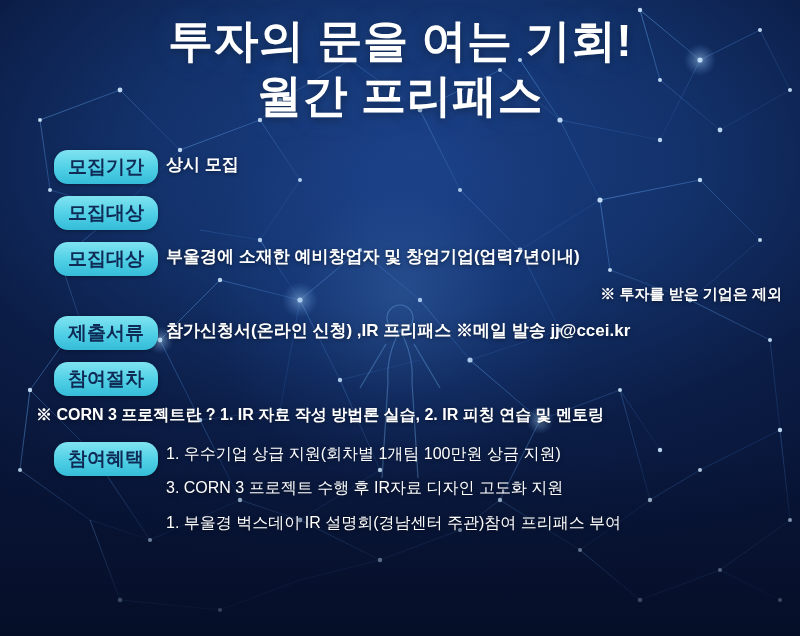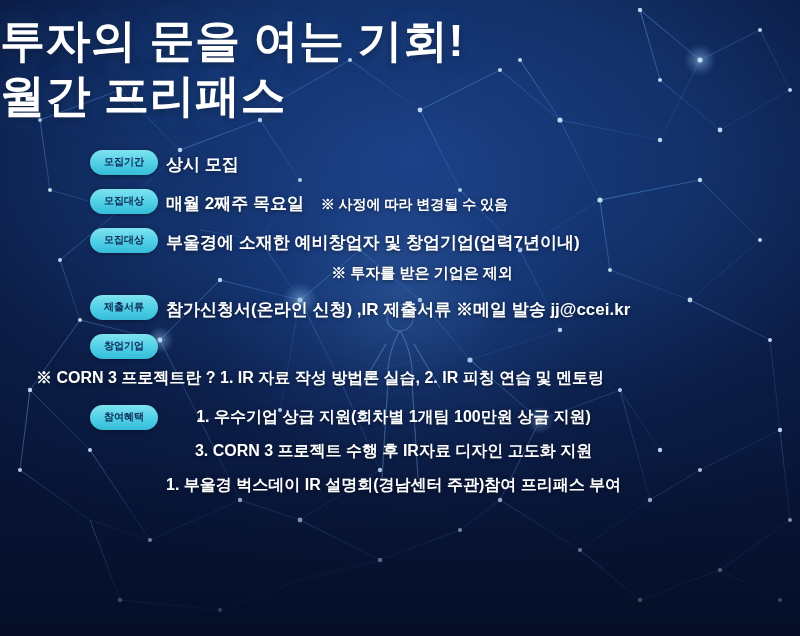--- a/index.html
+++ b/index.html
@@ -46,20 +46,21 @@
     right: 0;
     bottom: 0;
     height: 180px;
     background: linear-gradient(180deg, rgba(8,20,50,0) 0%, rgba(6,16,42,0.55) 60%, rgba(5,13,36,0.85) 100%);
     pointer-events: none;
   }
 
   
   .title-block {
     position: relative;
+    text-align: center;
     padding-top: 14px;
     z-index: 5;
   }
   .title-line {
     color: #ffffff;
     font-weight: bold;
     font-size: 45px;
     line-height: 1.22;
     letter-spacing: 0.5px;
     text-shadow: 0 2px 10px rgba(0,0,0,0.45), 0 0 22px rgba(60,130,220,0.35);
@@ -83,21 +84,21 @@
     width: 136px;
     display: flex;
     justify-content: flex-end;
     padding-right: 8px;
   }
   .pill {
     display: inline-block;
     background: linear-gradient(180deg, #7fe3f0 0%, #4fcfe6 55%, #35bcd8 100%);
     color: #0e2a55;
     font-weight: bold;
-    font-size: 10px;
+    font-size: 19px;
     line-height: 1;
     padding: 7px 14px 8px;
     border-radius: 14px;
     white-space: nowrap;
     box-shadow: 0 1px 4px rgba(0,0,0,0.35);
     font-family: Liberation Serif, serif;
   }
   .row-text {
     color: #ffffff;
     font-size: 17px;
@@ -107,45 +108,44 @@
     text-shadow: 0 1px 4px rgba(0,0,0,0.5);
   }
   .row-text .small {
     font-size: 14px;
     font-weight: bold;
   }
   .note-line {
     color: #ffffff;
     font-size: 15px;
     font-weight: bold;
-    text-align: center;
+    text-align: right;
     margin: 6px 0 12px 0;
     text-shadow: 0 1px 4px rgba(0,0,0,0.5);
   }
   .note-indent {
     margin-left: 40px;
   }
   .corn-note {
     color: #ffffff;
     font-size: 16px;
     font-weight: bold;
     margin: 4px 0 16px 14px;
     text-shadow: 0 1px 4px rgba(0,0,0,0.5);
   }
   .benefit-list {
     padding-top: 2px;
   }
   .benefit-item {
     color: #ffffff;
     font-size: 16px;
-    font-weight: bold;
+    font-weight: normal;
     line-height: 1.28;
     margin-bottom: 14px;
     text-shadow: 0 1px 4px rgba(0,0,0,0.5);
-    text-align: center;
   }
   .benefit-item:last-child { margin-bottom: 0; }
 </style>
 </head>
 <body>
 
 <div class="poster">
 
   <svg class="bg-net" viewBox="0 0 800 636" preserveAspectRatio="none">
     <defs>
@@ -277,46 +277,42 @@
       <div class="pill-col">
         <span class="pill">모집기간</span>
       </div>
       <div class="row-text">상시 모집</div>
     </div>
 
     <div class="row">
       <div class="pill-col">
         <span class="pill">모집대상</span>
       </div>
-      <div class="row-text">
-        <span>매월 2째주 목요일</span>
-        <span class="small" style="padding-left:12px;">※ 사정에 따라 변경될 수 있음</span>
-      </div>
     </div>
 
     <div class="row tight">
       <div class="pill-col">
         <span class="pill">모집대상</span>
       </div>
       <div class="row-text">부울경에 소재한 예비창업자 및 창업기업(업력7년이내)</div>
     </div>
 
     <div class="note-line note-indent">※ 투자를 받은 기업은 제외</div>
 
 
     <div class="row">
       <div class="pill-col">
         <span class="pill">제출서류</span>
       </div>
-      <div class="row-text">참가신청서(온라인 신청) ,IR 제출서류 ※메일 발송  jj@ccei.kr</div>
+      <div class="row-text">참가신청서(온라인 신청) ,IR 프리패스 ※메일 발송  jj@ccei.kr</div>
     </div>
 
     <div class="row tight">
       <div class="pill-col">
-        <span class="pill">창업기업</span>
+        <span class="pill">참여절차</span>
       </div>
     </div>
 
     <div class="corn-note">※ CORN 3 프로젝트란 ? 1. IR 자료 작성 방법론 실습,  2. IR 피칭 연습 및 멘토링</div>
 
     <div class="row">
       <div class="pill-col">
         <span class="pill">참여혜택</span>
       </div>
       <div class="benefit-list">

